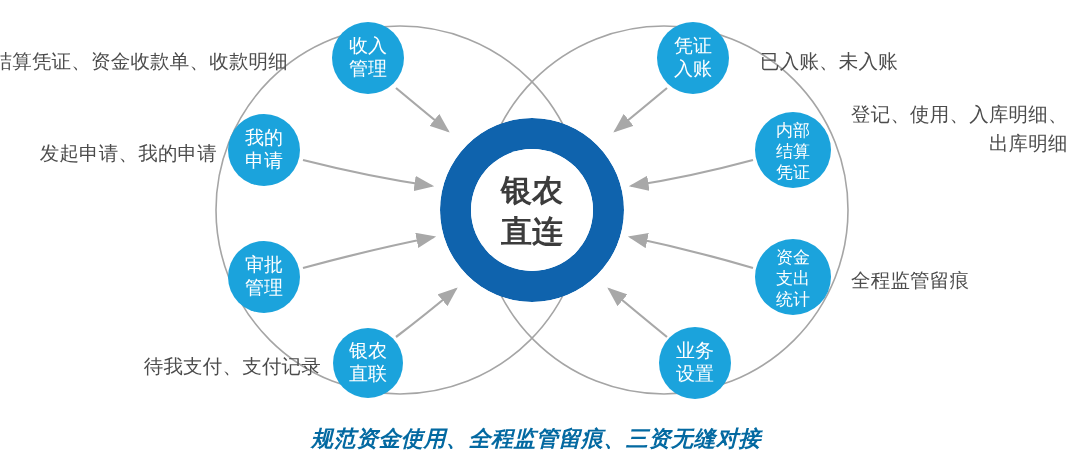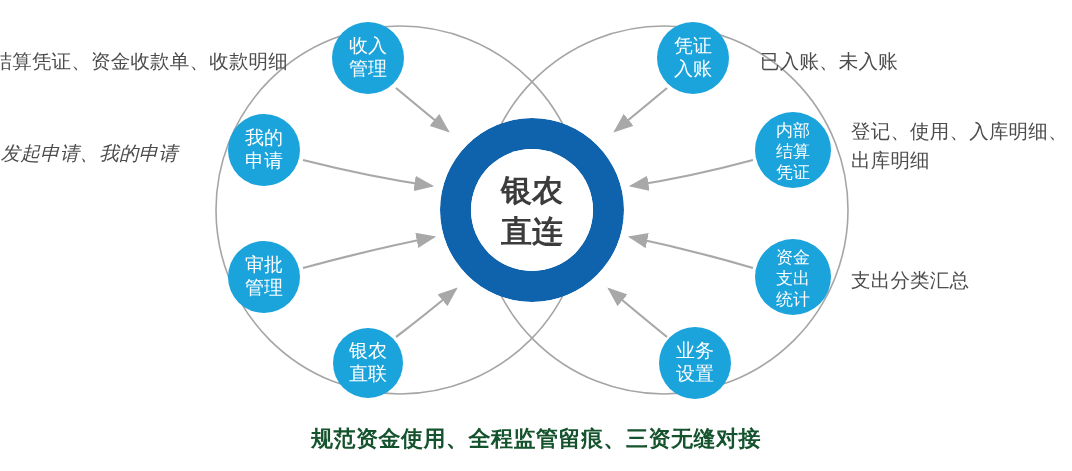--- a/index.html
+++ b/index.html
@@ -47,32 +47,33 @@
     font-size: 19.5px;
     color: #4c4c4c;
     line-height: 1.48;
     letter-spacing: 0.2px;
     white-space: nowrap;
   }
   .desc-left {
     text-align: right;
   }
   .desc-right {
-    text-align: left;
+    text-align: right;
   }
   #tagline {
     position: absolute;
     left: 0;
     right: 0;
     top: 424px;
     text-align: center;
     font-size: 22px;
     font-weight: bold;
-    color: #14532d;
+    color: #0369a1;
     letter-spacing: 0.5px;
+    font-style: italic;
   }
 </style>
 </head>
 <body>
 
 <div id="stage">
 
   <svg id="diagram-svg" viewBox="0 0 1072 471">
     <defs>
       <marker id="arrowhead" markerWidth="9" markerHeight="7" refX="8" refY="3.5" orient="auto" markerUnits="strokeWidth">
@@ -151,22 +152,23 @@
       </g>
       <g>
         <circle cx="695" cy="363" r="36" fill="#1ba3dc"></circle>
         <text class="node-text" x="695" y="357">业务</text>
         <text class="node-text" x="695" y="380">设置</text>
       </g>
     </g>
   </svg>
 
   <div class="desc-text desc-left" style="right:784px; top:47px;">结算凭证、资金收款单、收款明细</div>
-  <div class="desc-text desc-left" style="right:894px; top:139px;font-style:italic;">发起申请、我的申请</div>
+  <div class="desc-text desc-left" style="right:855px; top:139px;">发起申请、我的申请</div>
+  <div class="desc-text desc-left" style="right:751px; top:352px;">待我支付、支付记录</div>
 
   <div class="desc-text desc-right" style="left:760px; top:47px;">已入账、未入账</div>
-  <div class="desc-text desc-right" style="left:851px; top:117px; white-space:pre-line;">登记、使用、入库明细、
+  <div class="desc-text desc-right" style="left:851px; top:100px; white-space:pre-line;">登记、使用、入库明细、
 出库明细</div>
-  <div class="desc-text desc-right" style="left:851px; top:266px;">支出分类汇总</div>
+  <div class="desc-text desc-right" style="left:851px; top:266px;">全程监管留痕</div>
 
   <div id="tagline">规范资金使用、全程监管留痕、三资无缝对接</div>
 
 </div>
 
 </body></html>

